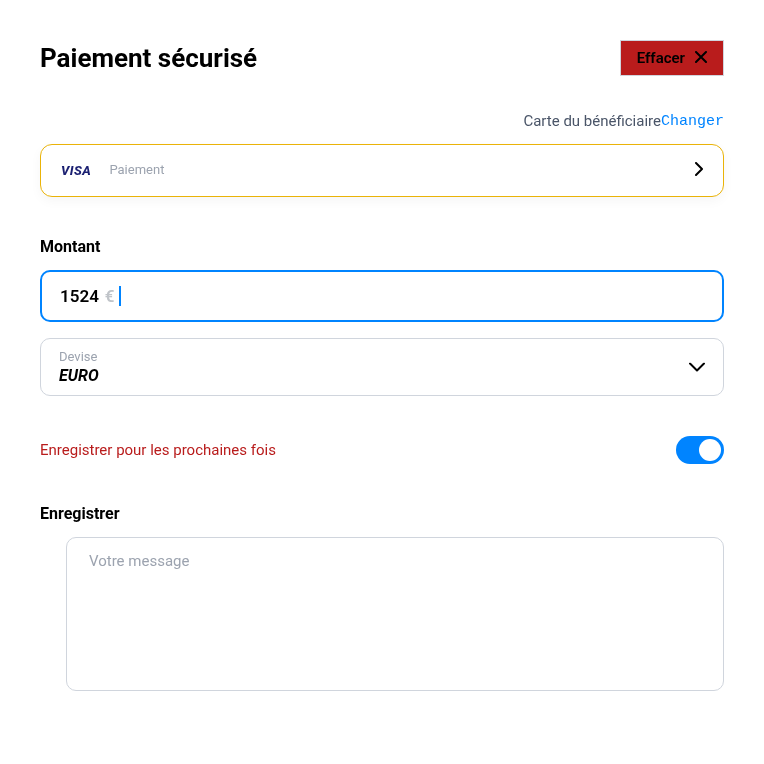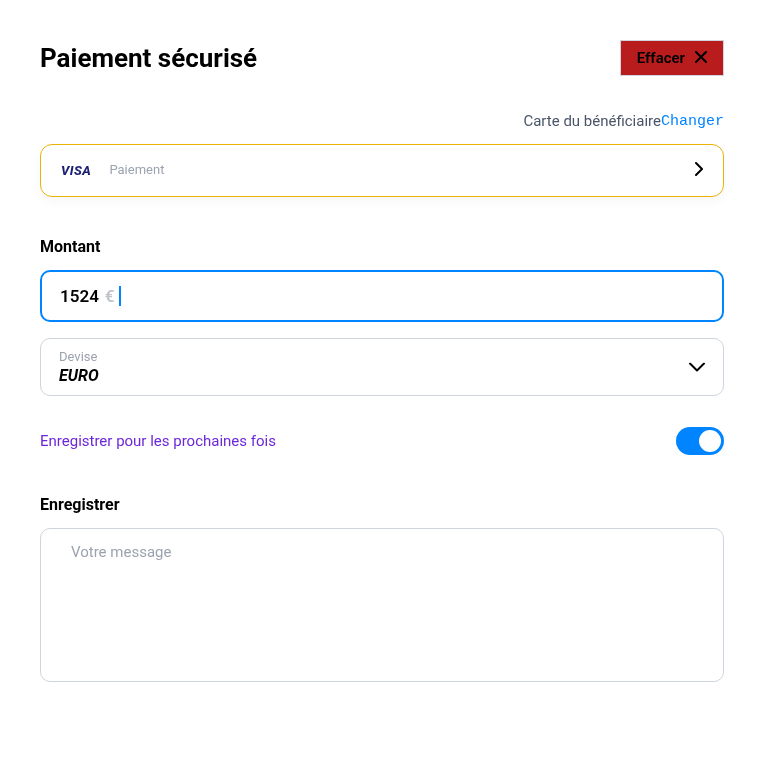--- a/index.html
+++ b/index.html
@@ -126,21 +126,21 @@
       height: 20px;
       background: #0084ff;
       margin-left: 4px;
       vertical-align: middle;
     }
     .select-wrap {
       position: relative;
       border: 1px solid #d0d5dd;
       border-radius: 10px;
       padding: 10px 18px;
-      margin-bottom: 31px;
+      margin-bottom: 40px;
       cursor: pointer;
     }
     .select-label {
       font-size: 13px;
       color: #9ca3af;
       margin-bottom: 2px;
     }
     .select-value {
       font-size: 16px;
       font-weight: 700;
@@ -154,21 +154,21 @@
       transform: translateY(-50%);
     }
     .toggle-row {
       display: flex;
       justify-content: space-between;
       align-items: center;
       margin-bottom: 40px;
     }
     .toggle-label {
       font-size: 15px;
-      color: #6d28d9;
+      color: #b91c1c;
     }
     .toggle {
       width: 48px;
       height: 28px;
       background: #0084ff;
       border-radius: 14px;
       position: relative;
       cursor: pointer;
     }
     .toggle-knob {
@@ -176,22 +176,23 @@
       width: 22px;
       height: 22px;
       background: #fff;
       border-radius: 50%;
       top: 3px;
       right: 3px;
     }
     .textarea-wrap {
       border: 1px solid #d0d5dd;
       border-radius: 10px;
-      padding: 14px 30px;
+      padding: 14px 22px;
       min-height: 150px;
+      margin-left: 26px;
     }
     .textarea {
       width: 100%;
       border: none;
       outline: none;
       resize: none;
       font-size: 15px;
       color: #000;
       min-height: 120px;
       font-family: inherit;

